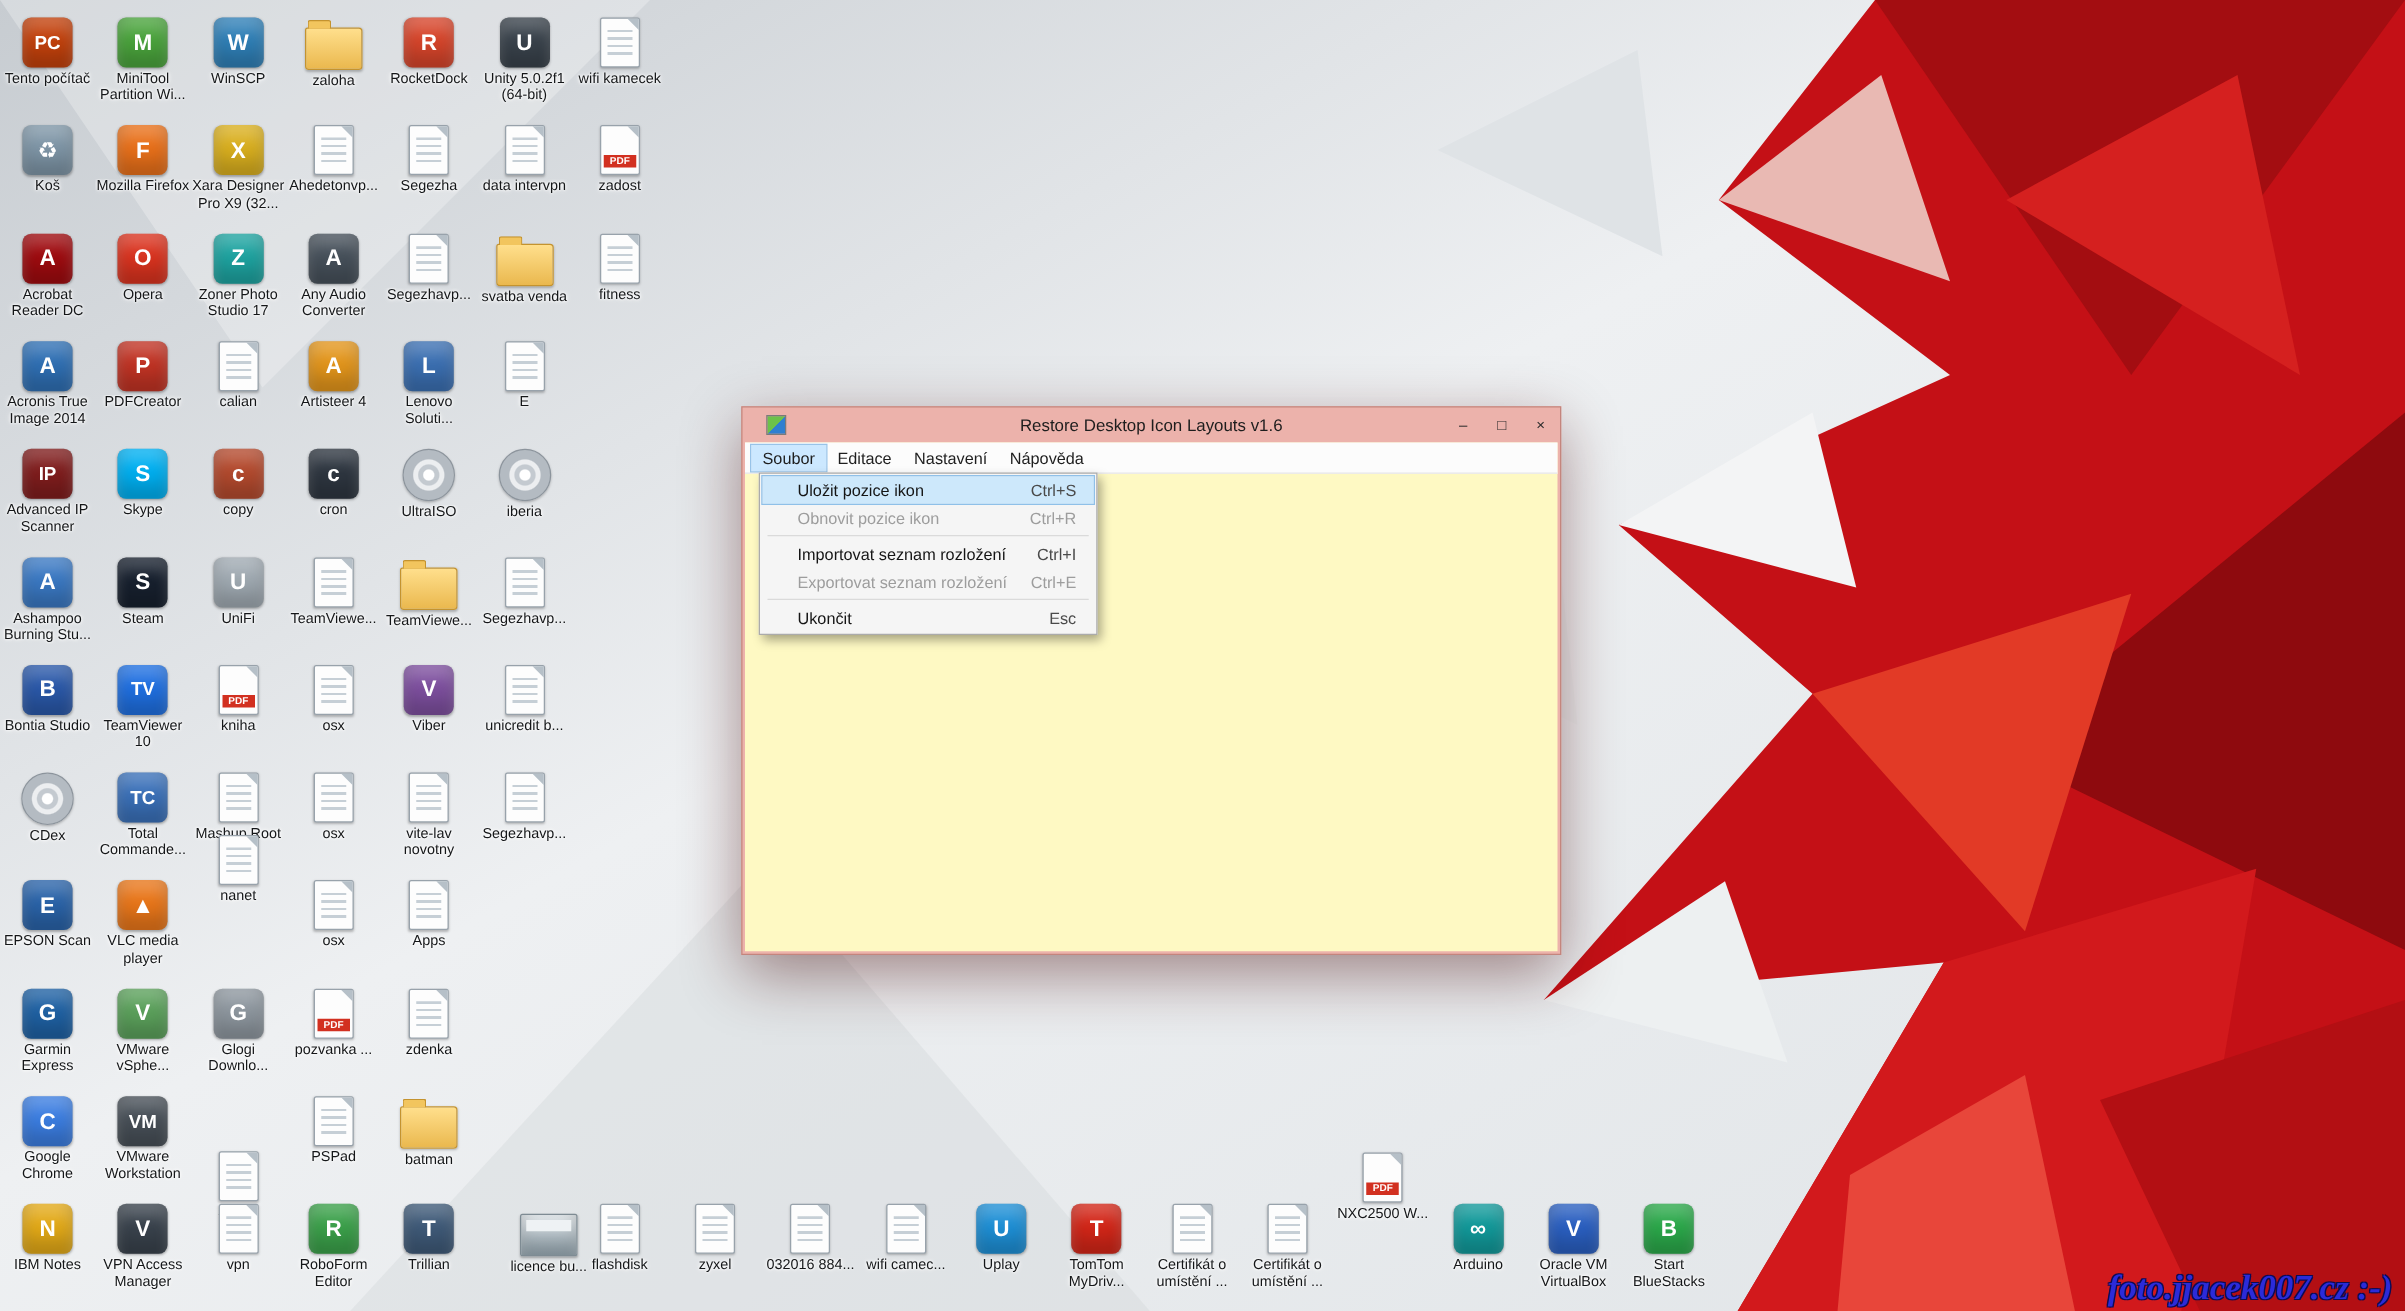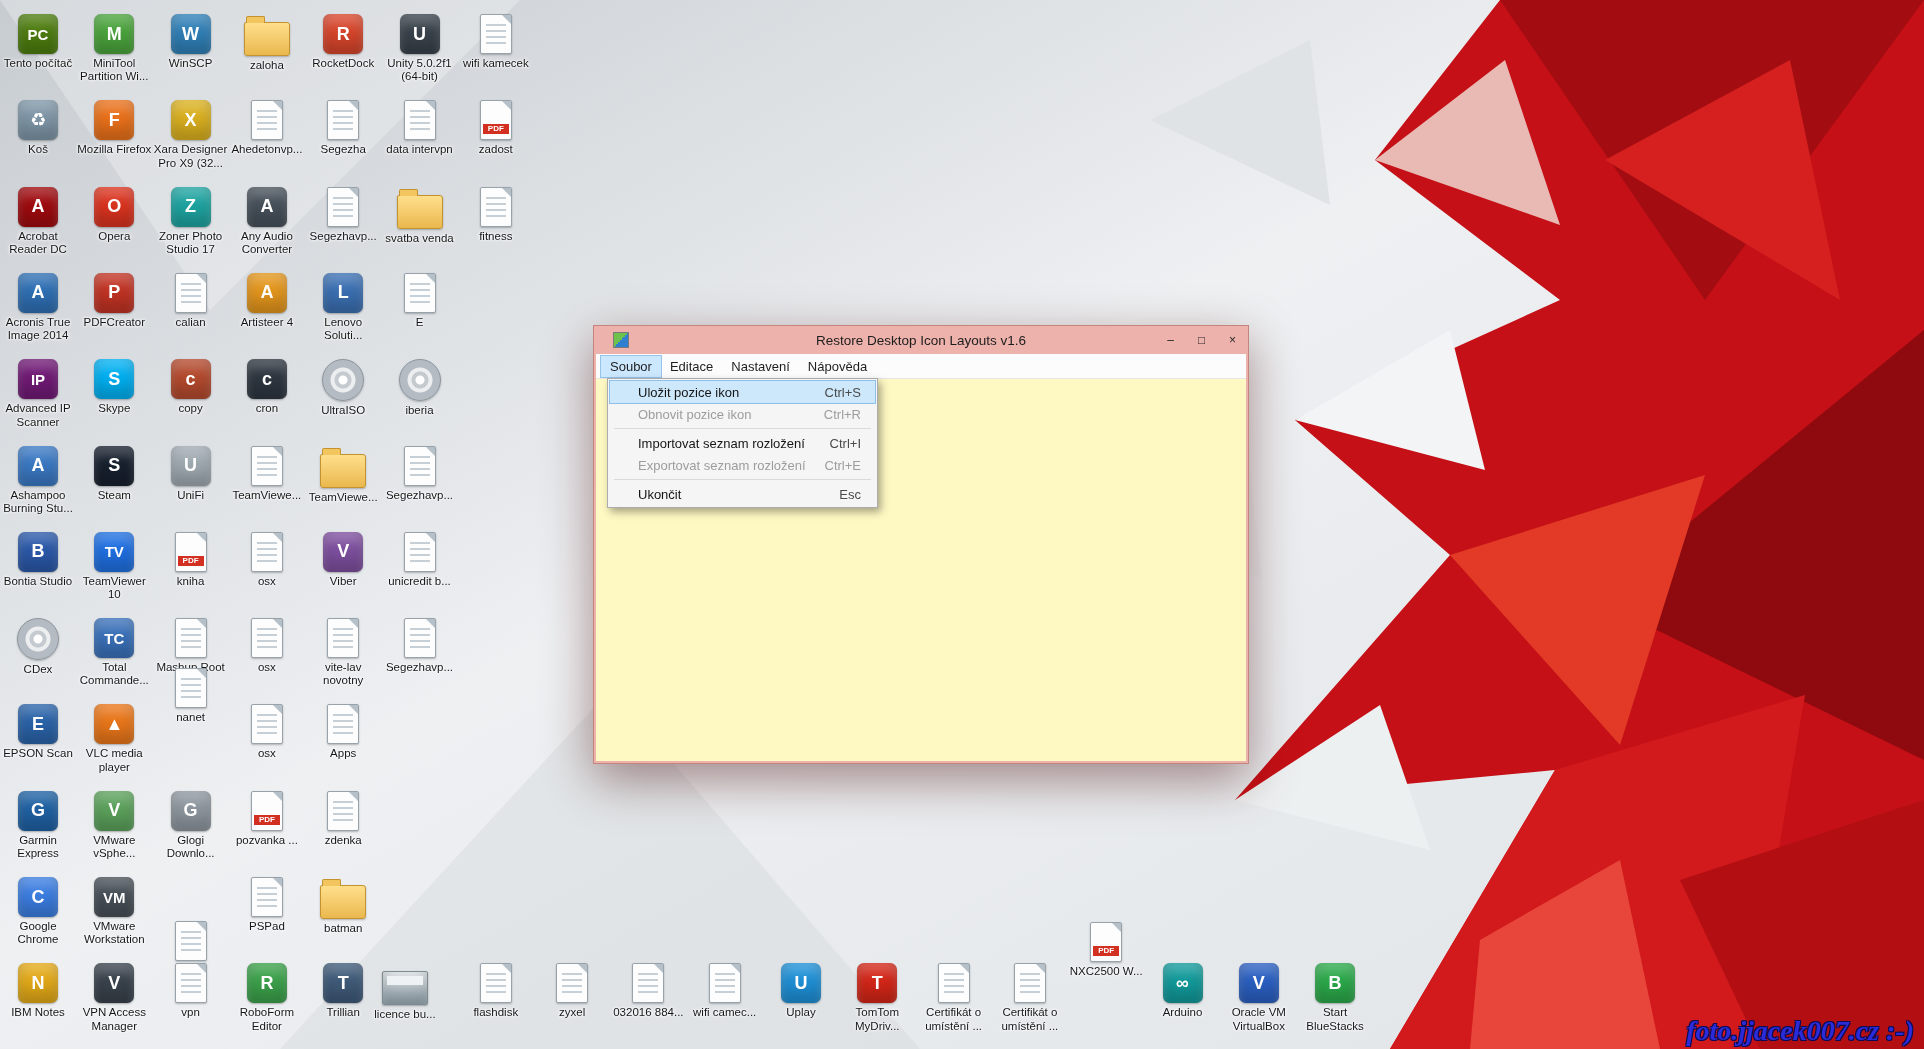--- a/index.html
+++ b/index.html
@@ -101,21 +101,21 @@
     <polygon points="1680,880 1924,800 1924,1049 1760,1049" fill="#b30f13"></polygon>
     <polygon points="1480,940 1620,860 1660,1049 1470,1049" fill="#e8463a"></polygon>
     <polygon points="1295,420 1450,330 1485,470" fill="#f3f4f5"></polygon>
     <polygon points="1235,800 1380,705 1430,850" fill="#edf0f1"></polygon>
     <polygon points="1375,160 1505,60 1560,225" fill="#e9b9b3"></polygon>
   </svg>
 </div>
 
 <div class="icon-layer">
     <div class="icon" style="left: 0px; top: 14px;">
-      <div class="tile app" style="background-color: #4d7c0f; font-size: 15px;">PC</div>
+      <div class="tile app" style="background-color: #c2410c; font-size: 15px;">PC</div>
       <div class="lbl">Tento počítač</div>
     </div>
     <div class="icon" style="left: 76.3px; top: 14px;">
       <div class="tile app" style="background-color: rgb(74, 163, 60);">M</div>
       <div class="lbl">MiniTool Partition Wi...</div>
     </div>
     <div class="icon" style="left: 152.6px; top: 14px;">
       <div class="tile app" style="background-color: rgb(47, 127, 182);">W</div>
       <div class="lbl">WinSCP</div>
     </div>
@@ -209,21 +209,21 @@
     </div>
     <div class="icon" style="left: 305.2px; top: 272.9px;">
       <div class="tile app" style="background-color: rgb(59, 111, 177);">L</div>
       <div class="lbl">Lenovo Soluti...</div>
     </div>
     <div class="icon" style="left: 381.5px; top: 272.9px;">
       <div class="tile doc"></div>
       <div class="lbl">E</div>
     </div>
     <div class="icon" style="left: 0px; top: 359.2px;">
-      <div class="tile app" style="background-color: #701a75; font-size: 15px;">IP</div>
+      <div class="tile app" style="background-color: #7f1d1d; font-size: 15px;">IP</div>
       <div class="lbl">Advanced IP Scanner</div>
     </div>
     <div class="icon" style="left: 76.3px; top: 359.2px;">
       <div class="tile app" style="background-color: rgb(0, 175, 240);">S</div>
       <div class="lbl">Skype</div>
     </div>
     <div class="icon" style="left: 152.6px; top: 359.2px;">
       <div class="tile app" style="background-color: rgb(179, 74, 46);">c</div>
       <div class="lbl">copy</div>
     </div>
@@ -384,21 +384,21 @@
       <div class="lbl">vpn</div>
     </div>
     <div class="icon" style="left: 228.9px; top: 963.3px;">
       <div class="tile app" style="background-color: rgb(59, 160, 74);">R</div>
       <div class="lbl">RoboForm Editor</div>
     </div>
     <div class="icon" style="left: 305.2px; top: 963.3px;">
       <div class="tile app" style="background-color: rgb(63, 90, 120);">T</div>
       <div class="lbl">Trillian</div>
     </div>
-    <div class="icon" style="left: 367px; top: 963.3px;">
+    <div class="icon" style="left: 401px; top: 963.3px;">
       <div class="tile img"></div>
       <div class="lbl">licence bu...</div>
     </div>
     <div class="icon" style="left: 457.8px; top: 963.3px;">
       <div class="tile doc"></div>
       <div class="lbl">flashdisk</div>
     </div>
     <div class="icon" style="left: 534.1px; top: 963.3px;">
       <div class="tile doc"></div>
       <div class="lbl">zyxel</div>

